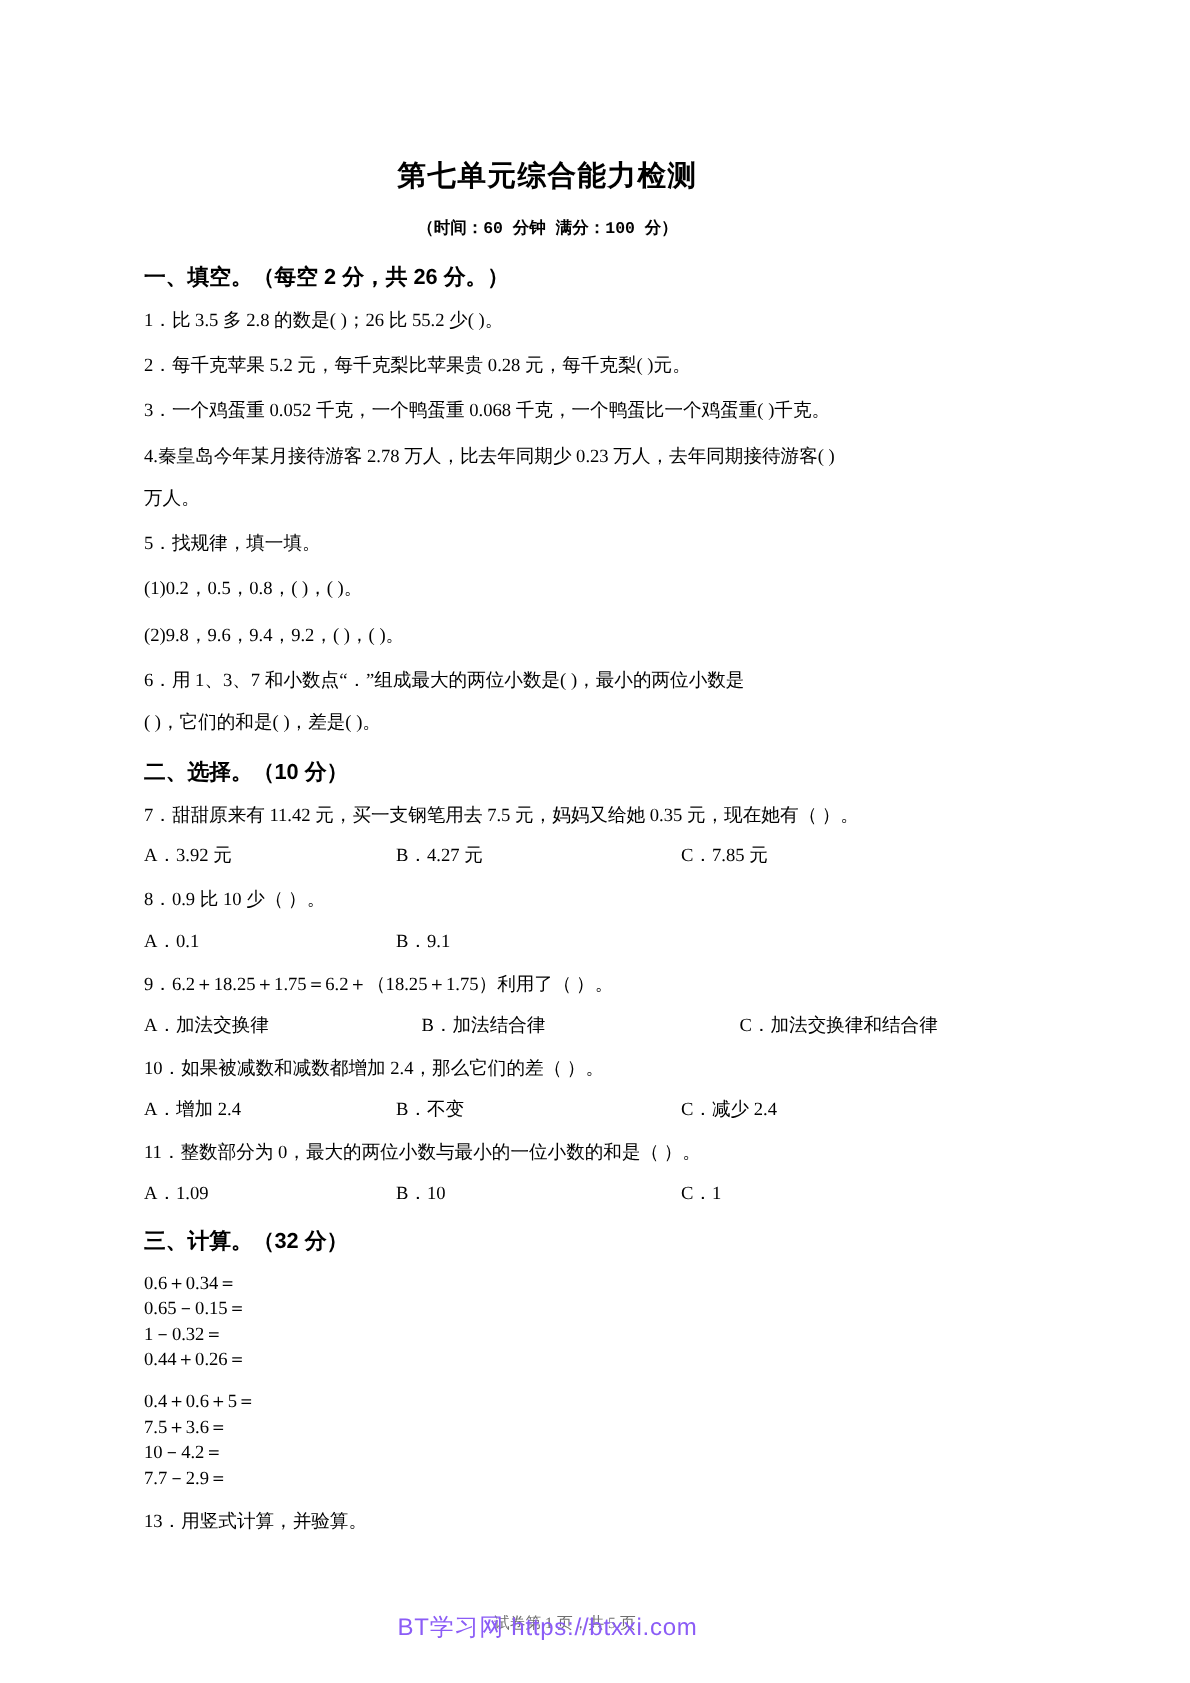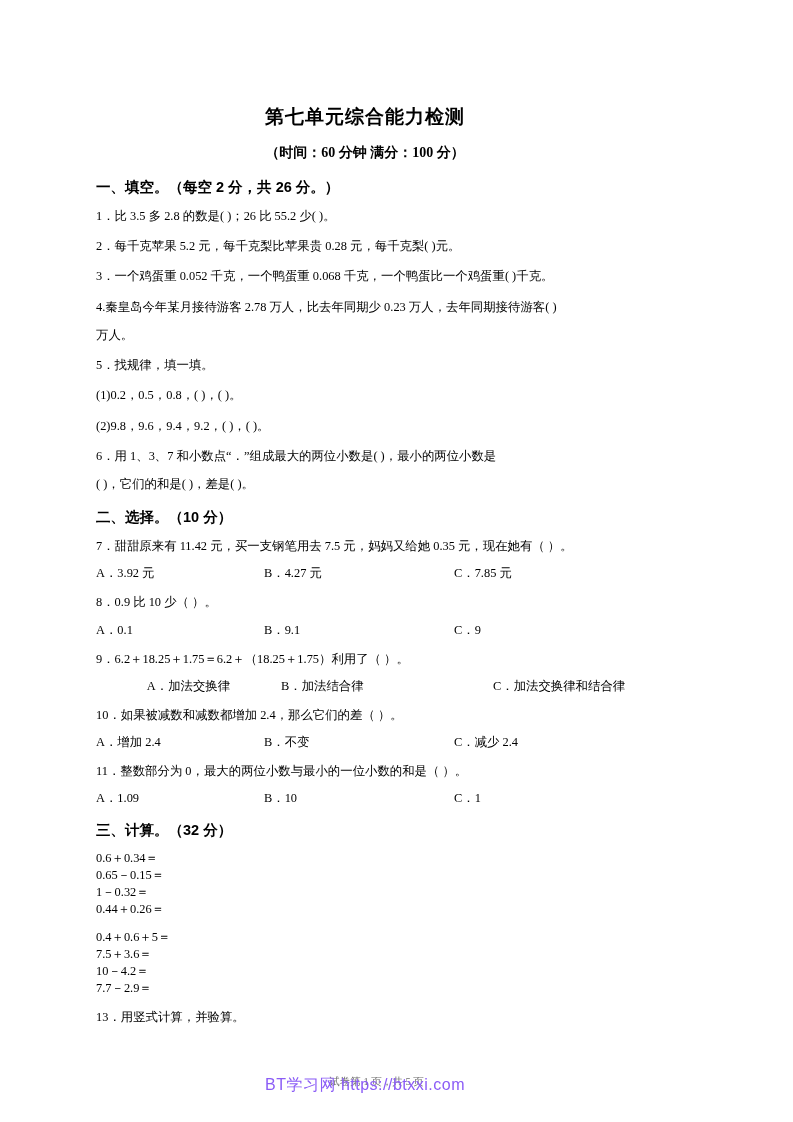--- a/index.html
+++ b/index.html
@@ -26,23 +26,23 @@
   .doc-title {
     text-align: center;
     font-size: 19px;
     font-weight: bold;
     font-family: "Liberation Sans", sans-serif;
     letter-spacing: 1px;
     margin: 0 0 14px 0;
   }
   .doc-subtitle {
     text-align: center;
-    font-size: 14px;
+    font-size: 11px;
     font-weight: bold;
-    font-family: Liberation Serif, serif;
+    font-family: Liberation Mono, monospace;
     margin: 0 0 16px 0;
   }
   .section-head {
     font-size: 14.5px;
     font-weight: bold;
     font-family: "Liberation Sans", sans-serif;
     margin: 14px 0 10px 0;
   }
   .q {
     font-size: 12.4px;
@@ -52,21 +52,21 @@
   }
   .q.tight { margin-bottom: 9px; }
   .opts {
     display: flex;
     font-size: 12.4px;
     margin: 0 0 11px 0;
   }
   .opts .o1 { width: 168px; }
   .opts .o2 { width: 190px; }
   .opts .o3 { flex: 1; }
-  .opts.wide .o1 { width: 185px; text-align: center; }
+  .opts.wide .o1 { width: 185px; }
   .opts.wide .o2 { width: 212px; }
   .calc-row {
     display: flex;
     font-size: 12.4px;
     margin: 0 0 11px 0;
     flex-direction: column;
   }
   .calc-row .c {
     width: 25%;
   }
@@ -119,21 +119,20 @@
   <div class="opts">
     <span class="o1">A．3.92 元</span>
     <span class="o2">B．4.27 元</span>
     <span class="o3">C．7.85 元</span>
   </div>
 
   <p class="q tight">8．0.9 比 10 少（    ）。</p>
   <div class="opts">
     <span class="o1">A．0.1</span>
     <span class="o2">B．9.1</span>
-    <span class="o3">C．9</span>
   </div>
 
   <p class="q tight">9．6.2＋18.25＋1.75＝6.2＋（18.25＋1.75）利用了（    ）。</p>
   <div class="opts wide">
     <span class="o1">A．加法交换律</span>
     <span class="o2">B．加法结合律</span>
     <span class="o3">C．加法交换律和结合律</span>
   </div>
 
   <p class="q tight">10．如果被减数和减数都增加 2.4，那么它们的差（    ）。</p>

